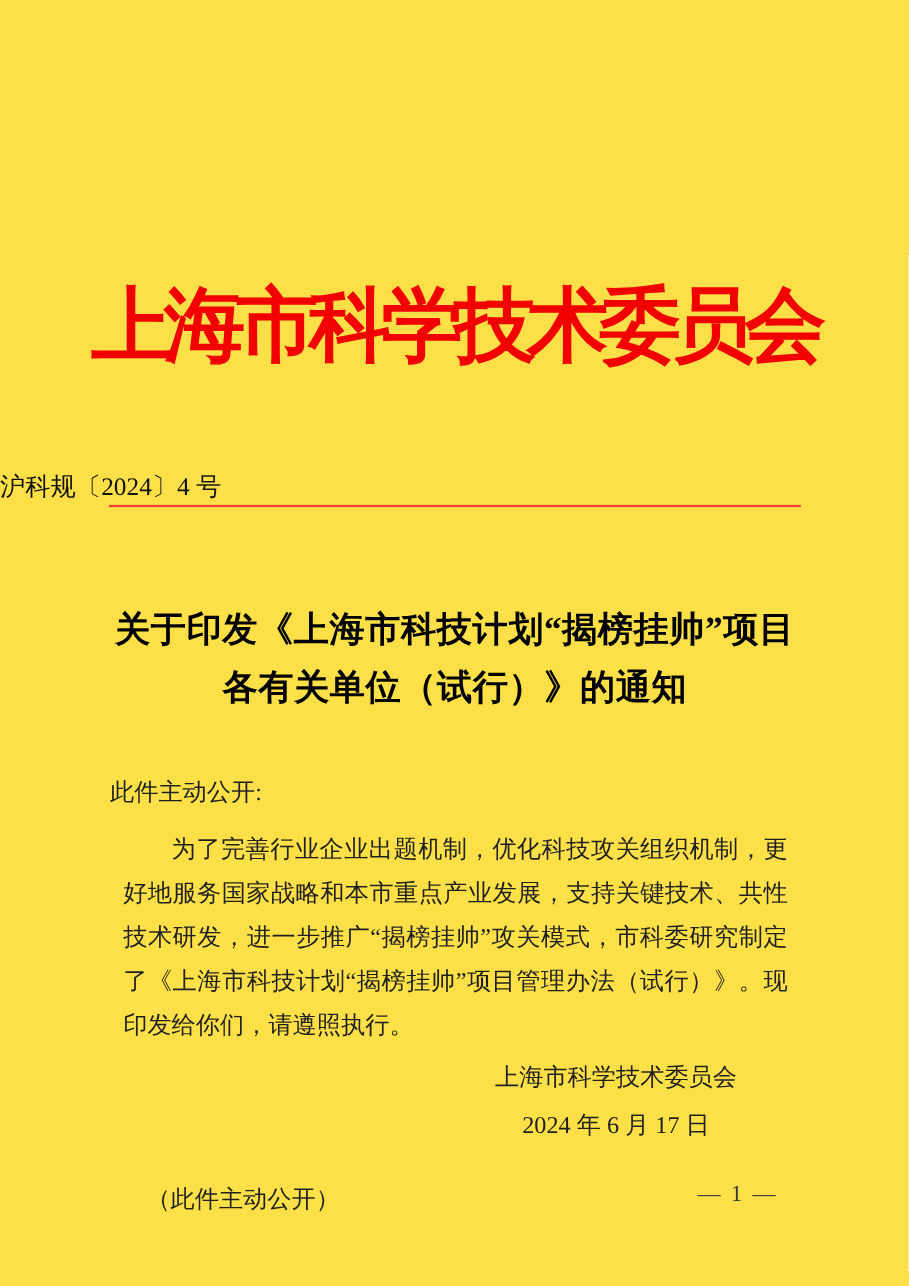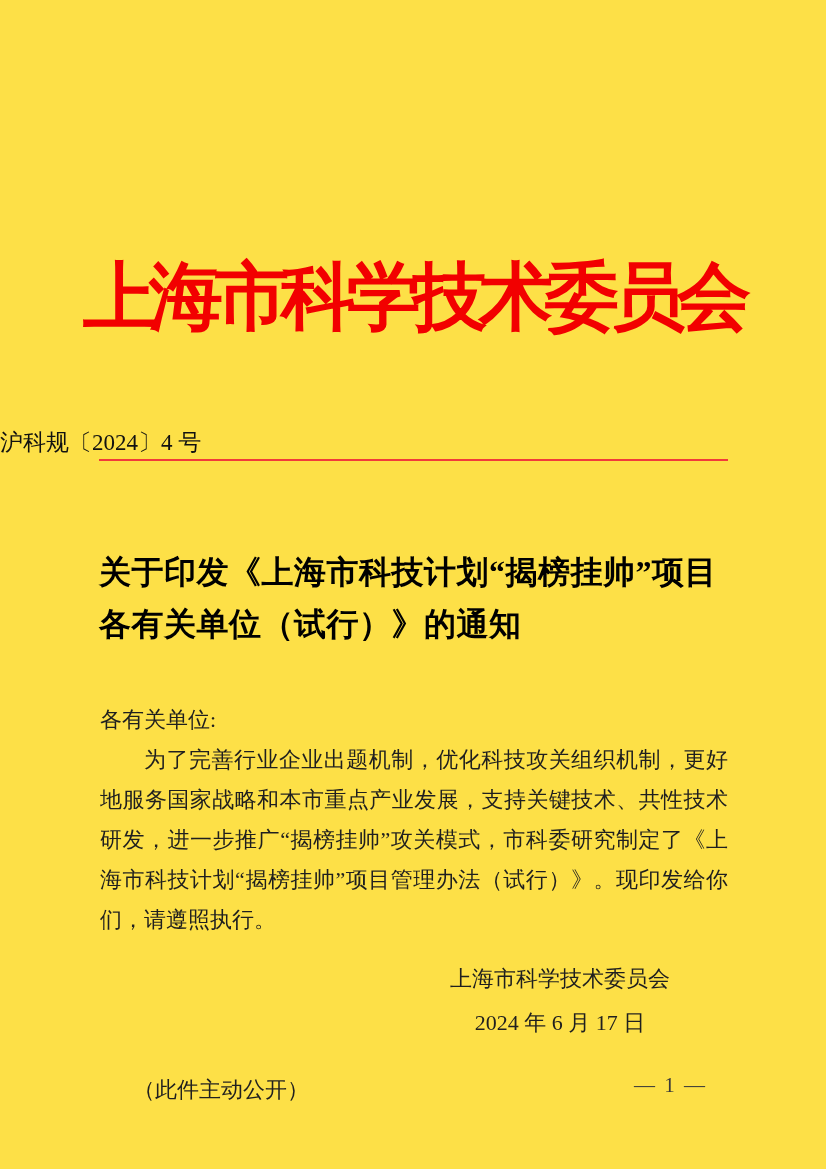--- a/index.html
+++ b/index.html
@@ -46,41 +46,41 @@
     left: 99px;
     width: 629px;
     height: 2px;
     background: #f23a3a;
   }
   .notice-title {
     position: absolute;
     top: 546px;
     left: 99px;
     width: 629px;
-    text-align: left;
+    text-align: center;
     font-size: 32px;
     line-height: 52px;
     font-weight: bold;
     color: #000000;
     letter-spacing: 0.5px;
   }
   .body-block {
     position: absolute;
     top: 700px;
     left: 100px;
     width: 628px;
     font-size: 22px;
     line-height: 40px;
     color: #1f1f1f;
   }
   .salutation {
     text-align: left;
   }
   .paragraph {
-    margin: 0;
+    margin: 12px;
     text-indent: 2em;
     text-align: justify;
     text-justify: inter-ideograph;
   }
   .signature-block {
     position: absolute;
     top: 957px;
     right: 116px;
     width: 300px;
     text-align: center;
@@ -120,21 +120,21 @@
   <div class="doc-number">沪科规〔2024〕4 号</div>
 
   <div class="red-rule"></div>
 
   <div class="notice-title">
     <div>关于印发《上海市科技计划“揭榜挂帅”项目</div>
     <div>各有关单位（试行）》的通知</div>
   </div>
 
   <div class="body-block">
-    <div class="salutation">各有关单位:</div>
+    <div class="salutation">此件主动公开:</div>
     <p class="paragraph">为了完善行业企业出题机制，优化科技攻关组织机制，更好地服务国家战略和本市重点产业发展，支持关键技术、共性技术研发，进一步推广“揭榜挂帅”攻关模式，市科委研究制定了《上海市科技计划“揭榜挂帅”项目管理办法（试行）》。现印发给你们，请遵照执行。</p>
   </div>
 
   <div class="signature-block">
     <div>上海市科学技术委员会</div>
     <div>2024 年 6 月 17 日</div>
   </div>
 
   <div class="public-note">（此件主动公开）</div>
 

